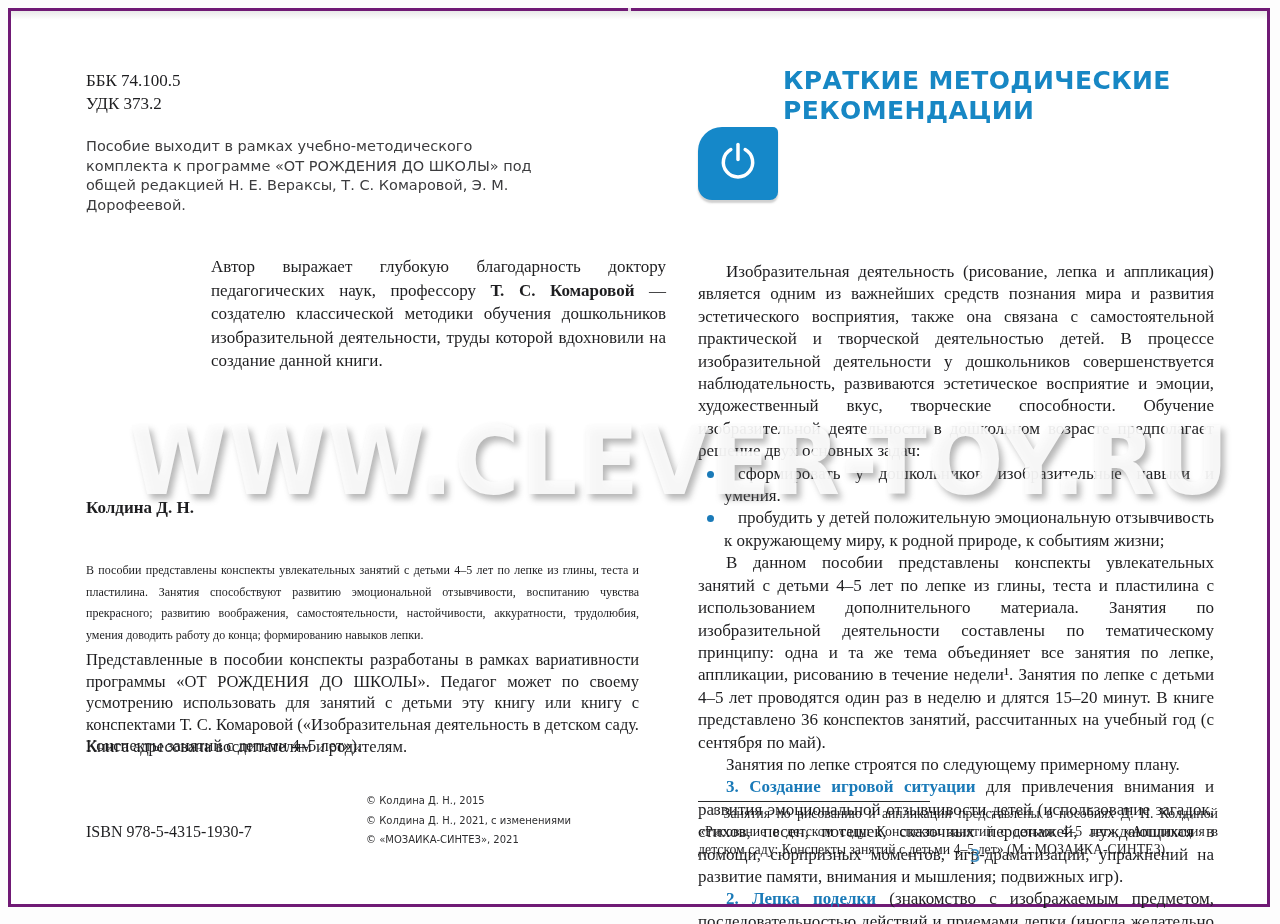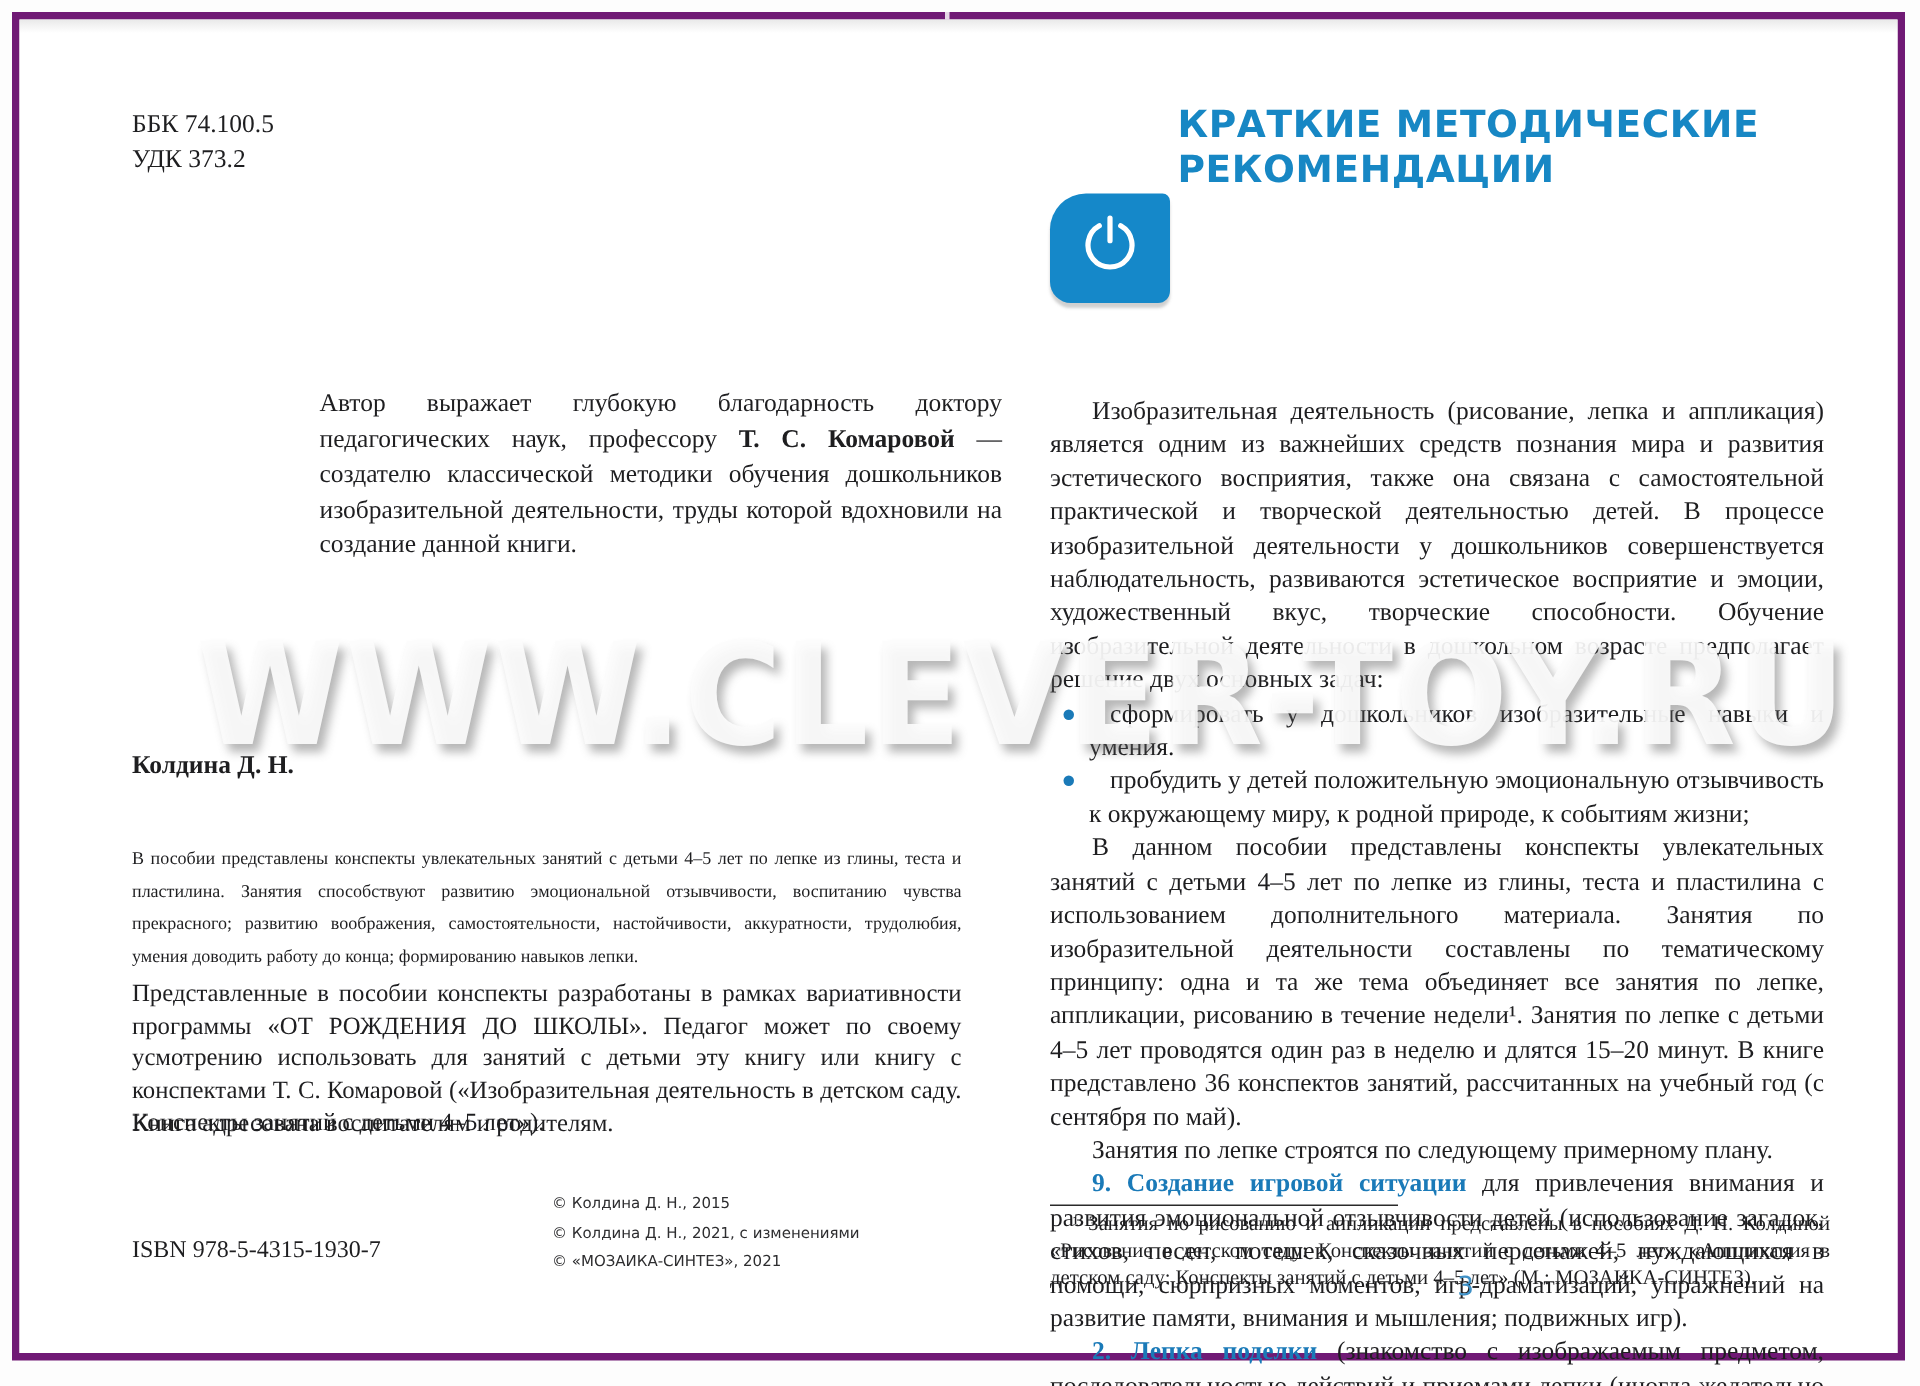--- a/index.html
+++ b/index.html
@@ -1,20 +1,20 @@
 <!DOCTYPE html>
 <html><head>
 <meta charset="utf-8">
 <style>
   * { margin:0; padding:0; box-sizing:border-box; }
   html,body { width:1280px; height:924px; background:#fff; overflow:hidden; }
   .canvas { position:relative; width:1280px; height:924px; background:#fdfdfd;
             font-family:"Liberation Serif","DejaVu Serif",serif; color:#1e1e20; }
   .spread { position:absolute; left:8px; top:8px; width:1262px; height:899px;
-            border:5px solid #701a75; background:#fff; }
+            border:3px solid #701a75; background:#fff; }
   .spread-inner { position:absolute; inset:0;
             background:linear-gradient(#e9e9e9,#ffffff 9px); }
   .seam-notch { position:absolute; left:617px; top:-5px; width:3px; height:5px; background:#fafafa; opacity:.85; }
 
   
   .codes { position:absolute; left:75px; top:58px; font-size:17px; line-height:23px; }
   .series-note { position:absolute; left:75px; top:126px; width:470px;
             font-family:"DejaVu Sans","Liberation Sans",sans-serif;
             font-size:14.5px; line-height:19.5px; color:#3c3c3e; }
   .ack { position:absolute; left:172px; top:244px; width:455px;
@@ -71,20 +71,21 @@
 <div class="canvas">
   <div class="spread">
     <div class="spread-inner"></div>
     <div class="seam-notch"></div>
 
     <div class="codes">
       <div>ББК 74.100.5</div>
       <div>УДК 373.2</div>
     </div>
 
+    <div class="series-note">Пособие выходит в рамках учебно-методического комплекта к программе «ОТ РОЖДЕНИЯ ДО ШКОЛЫ» под общей редакцией Н. Е. Вераксы, Т. С. Комаровой, Э. М. Дорофеевой.</div>
 
     <div class="ack"><span>Автор выражает глубокую благодарность доктору педагогических наук, профессору </span><b>Т. С. Комаровой</b><span> — создателю классической методики обучения дошкольников изобразительной деятельности, труды которой вдохновили на создание данной книги.</span></div>
 
     <div class="bib">
       <div><b>Колдина Д. Н.</b></div>
     </div>
 
     <div class="ann1">В пособии представлены конспекты увлекательных занятий с детьми 4–5 лет по лепке из глины, теста и пластилина. Занятия способствуют развитию эмоциональной отзывчивости, воспитанию чувства прекрасного; развитию воображения, самостоятельности, настойчивости, аккуратности, трудолюбия, умения доводить работу до конца; формированию навыков лепки.</div>
     <div class="ann2">Представленные в пособии конспекты разработаны в рамках вариативности программы «ОТ РОЖДЕНИЯ ДО ШКОЛЫ». Педагог может по своему усмотрению использовать для занятий с детьми эту книгу или книгу с конспектами Т. С. Комаровой («Изобразительная деятельность в детском саду. Конспекты занятий с детьми 4–5 лет»).</div>
     <div class="audience">Книга адресована воспитателям и родителям.</div>
@@ -109,21 +110,21 @@
     </div>
 
     <div class="rp-body">
       <p>Изобразительная деятельность (рисование, лепка и аппликация) является одним из важнейших средств познания мира и развития эстетического восприятия, также она связана с самостоятельной практической и творческой деятельностью детей. В процессе изобразительной деятельности у дошкольников совершенствуется наблюдательность, развиваются эстетическое восприятие и эмоции, художественный вкус, творческие способности. Обучение изобразительной деятельности в дошкольном возрасте предполагает решение двух основных задач:</p>
       <ul>
         <li>сформировать у дошкольников изобразительные навыки и умения.</li>
         <li>пробудить у детей положительную эмоциональную отзывчивость к окружающему миру, к родной природе, к событиям жизни;</li>
       </ul>
       <p>В данном пособии представлены конспекты увлекательных занятий с детьми 4–5 лет по лепке из глины, теста и пластилина с использованием дополнительного материала. Занятия по изобразительной деятельности составлены по тематическому принципу: одна и та же тема объединяет все занятия по лепке, аппликации, рисованию в течение недели¹. Занятия по лепке с детьми 4–5 лет проводятся один раз в неделю и длятся 15–20 минут. В книге представлено 36 конспектов занятий, рассчитанных на учебный год (с сентября по май).</p>
       <p>Занятия по лепке строятся по следующему примерному плану.</p>
-      <p><span class="plan-lead">9. Создание игровой ситуации</span><span> для привлечения внимания и развития эмоциональной отзывчивости детей (использование загадок, стихов, песен, потешек, сказочных персонажей, нуждающихся в помощи, сюрпризных моментов, игр-драматизаций, упражнений на развитие памяти, внимания и мышления; подвижных игр).</span></p>
+      <p><span class="plan-lead">3. Создание игровой ситуации</span><span> для привлечения внимания и развития эмоциональной отзывчивости детей (использование загадок, стихов, песен, потешек, сказочных персонажей, нуждающихся в помощи, сюрпризных моментов, игр-драматизаций, упражнений на развитие памяти, внимания и мышления; подвижных игр).</span></p>
       <p><span class="plan-lead">2. Лепка поделки</span><span> (знакомство с изображаемым предметом, последовательностью действий и приемами лепки (иногда желательно дать</span></p>
     </div>
 
     <div class="footnote-rule"></div>
     <div class="footnote">¹ Занятия по рисованию и аппликации представлены в пособиях Д. Н. Колдиной «Рисование в детском саду: Конспекты занятий с детьми 4–5 лет», «Аппликация в детском саду: Конспекты занятий с детьми 4–5 лет» (М.: МОЗАИКА-СИНТЕЗ).</div>
     <div class="page-num">3</div>
 
     <div class="watermark">WWW.CLEVER-TOY.RU</div>
   </div>
 </div>

